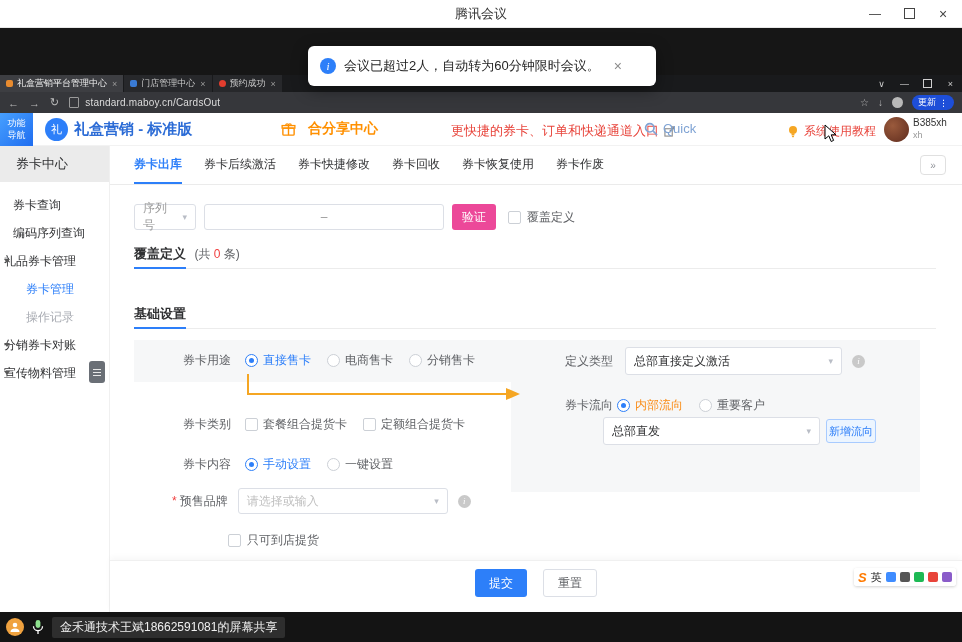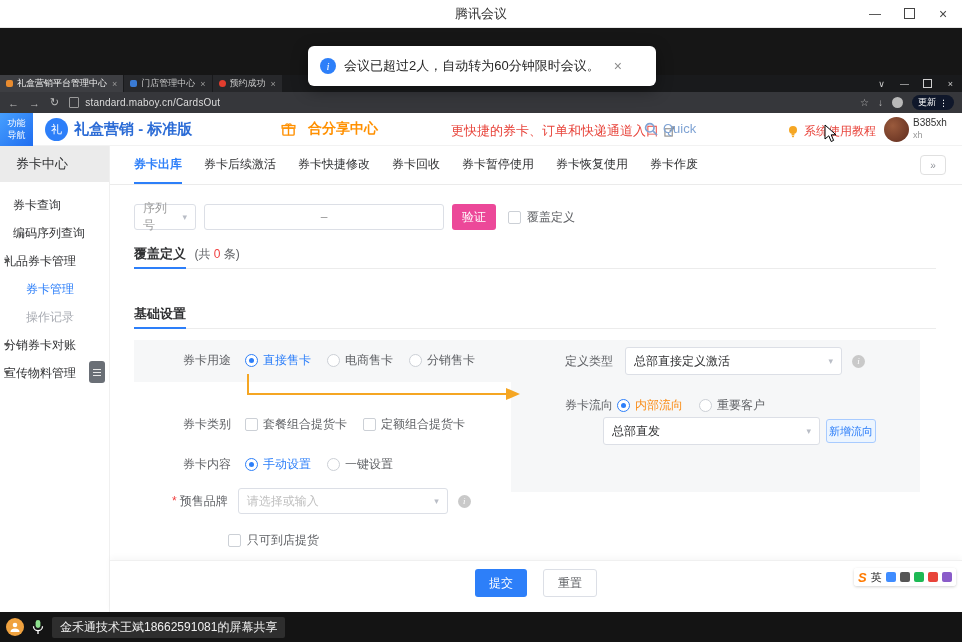--- a/index.html
+++ b/index.html
@@ -36,21 +36,21 @@
   .tb-max i{width:7px;height:7px;border:1px solid #cfcfcf;display:block;}
 
   .addressbar{position:absolute;left:0;top:64px;width:962px;height:21px;background:#36373b;display:flex;align-items:center;padding:0 8px;box-sizing:border-box;}
   .nav-ic{color:#b9b9b9;font-size:11px;margin-right:10px;}
   .urlbox{display:flex;align-items:center;flex:1;}
   .site-ic{width:8px;height:9px;border:1px solid #9a9a9a;border-radius:1px;margin-right:6px;}
   .url-text{color:#dcdcdc;font-size:10px;letter-spacing:.2px;}
   .ab-right{display:flex;align-items:center;gap:9px;margin-left:auto;}
   .ab-ic{color:#b9b9b9;font-size:10px;}
   .profile-ic{width:11px;height:11px;border-radius:50%;background:#b9b9b9;}
-  .update-pill{background:#0f172a;color:#fff;font-size:9px;padding:1px 6px;border-radius:8px;display:flex;align-items:center;gap:3px;}
+  .update-pill{background:#1d4ed8;color:#fff;font-size:9px;padding:1px 6px;border-radius:8px;display:flex;align-items:center;gap:3px;}
 
   
   .page{position:absolute;left:0;top:85px;width:962px;height:499px;background:#fff;}
 
   
   .appheader{position:absolute;left:0;top:0;width:962px;height:33px;background:#fff;border-bottom:1px solid #f2f2f2;box-sizing:border-box;}
   .appheader>div{position:absolute;}
   .navsq{left:0;top:0;width:33px;height:33px;background:linear-gradient(135deg,#47a0ff,#1f6df0);color:#fff;font-size:9px;display:flex;align-items:center;justify-content:center;text-align:center;}
   .navsq span{display:block;width:20px;line-height:1.25;}
   .brand-ic{left:45px;top:5px;width:23px;height:23px;border-radius:50%;background:#2d7ff9;color:#fff;font-size:11px;display:flex;align-items:center;justify-content:center;}
@@ -277,21 +277,20 @@
           <i></i>
           <i></i>
         </div>
 
       <div class="main">
         <div class="tabsrow">
           <div class="mtab active">券卡出库</div>
           <div class="mtab">券卡后续激活</div>
           <div class="mtab">券卡快捷修改</div>
           <div class="mtab">券卡回收</div>
-          <div class="mtab">券卡暂停使用</div>
           <div class="mtab">券卡恢复使用</div>
           <div class="mtab">券卡作废</div>
         </div>
         <div class="collapse-btn">»</div>
 
         <div class="searchrow">
           <div class="sel-box" style="width:62px;">
             <span class="ph">序列号</span>
             <span class="chev">▾</span>
           </div>

